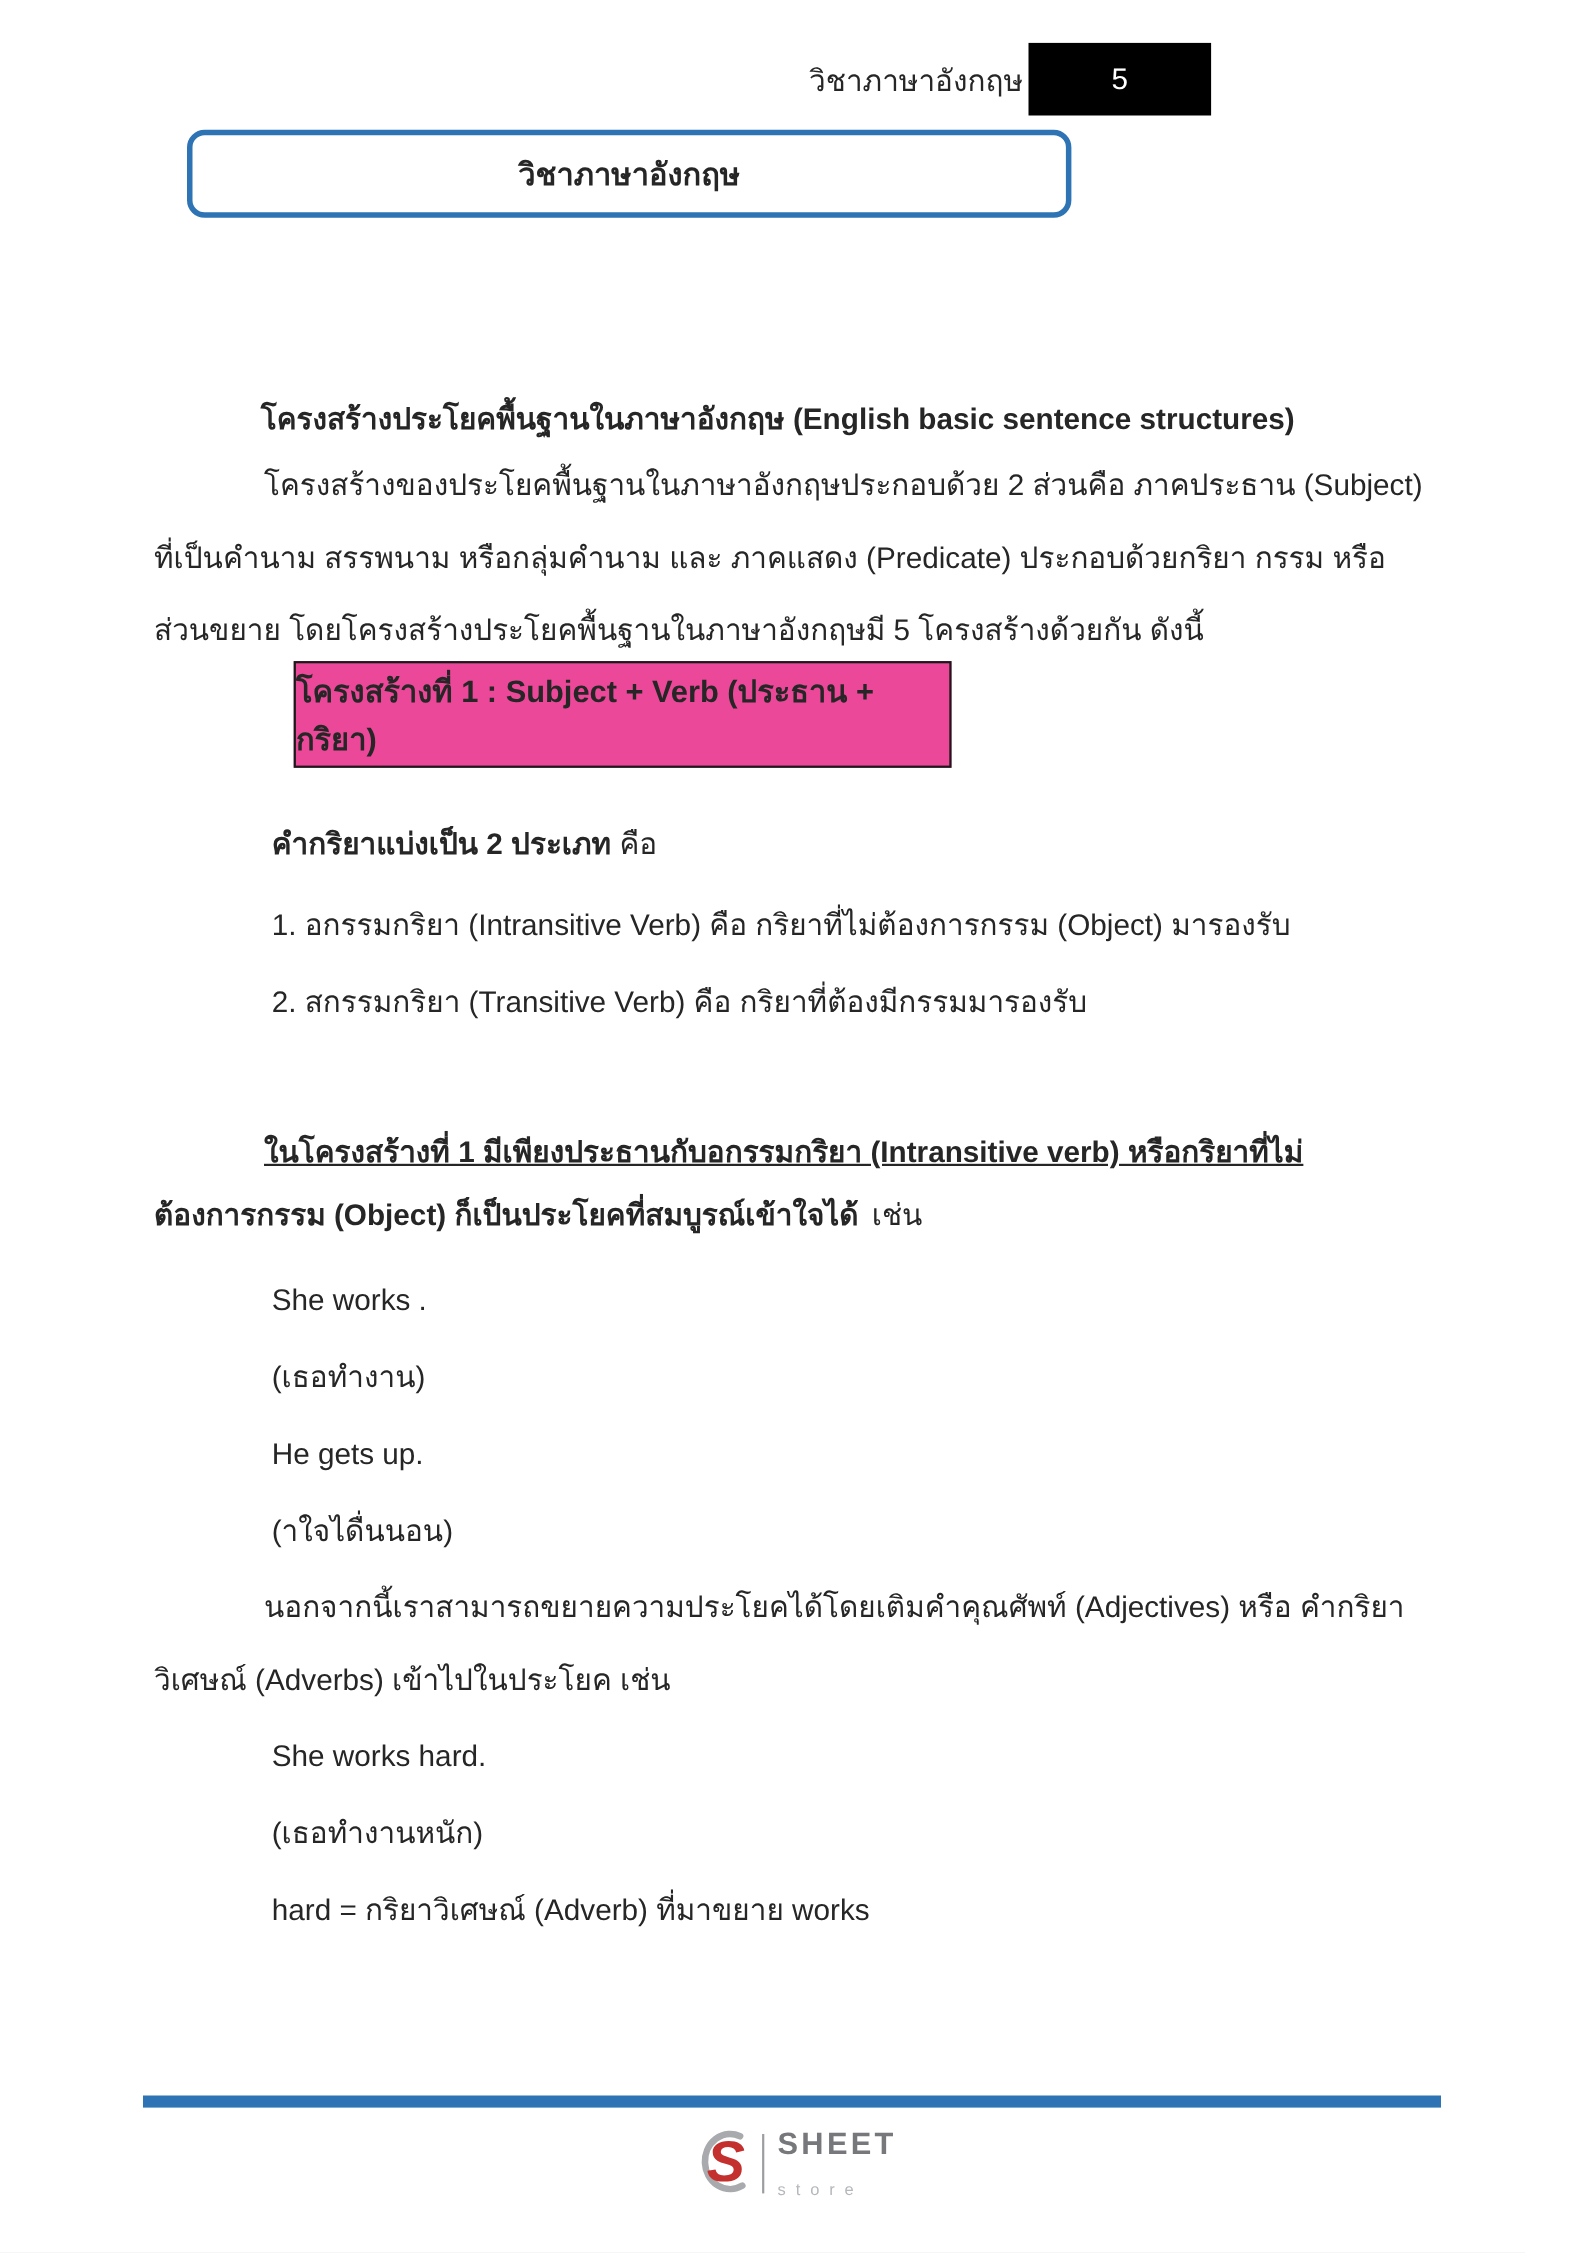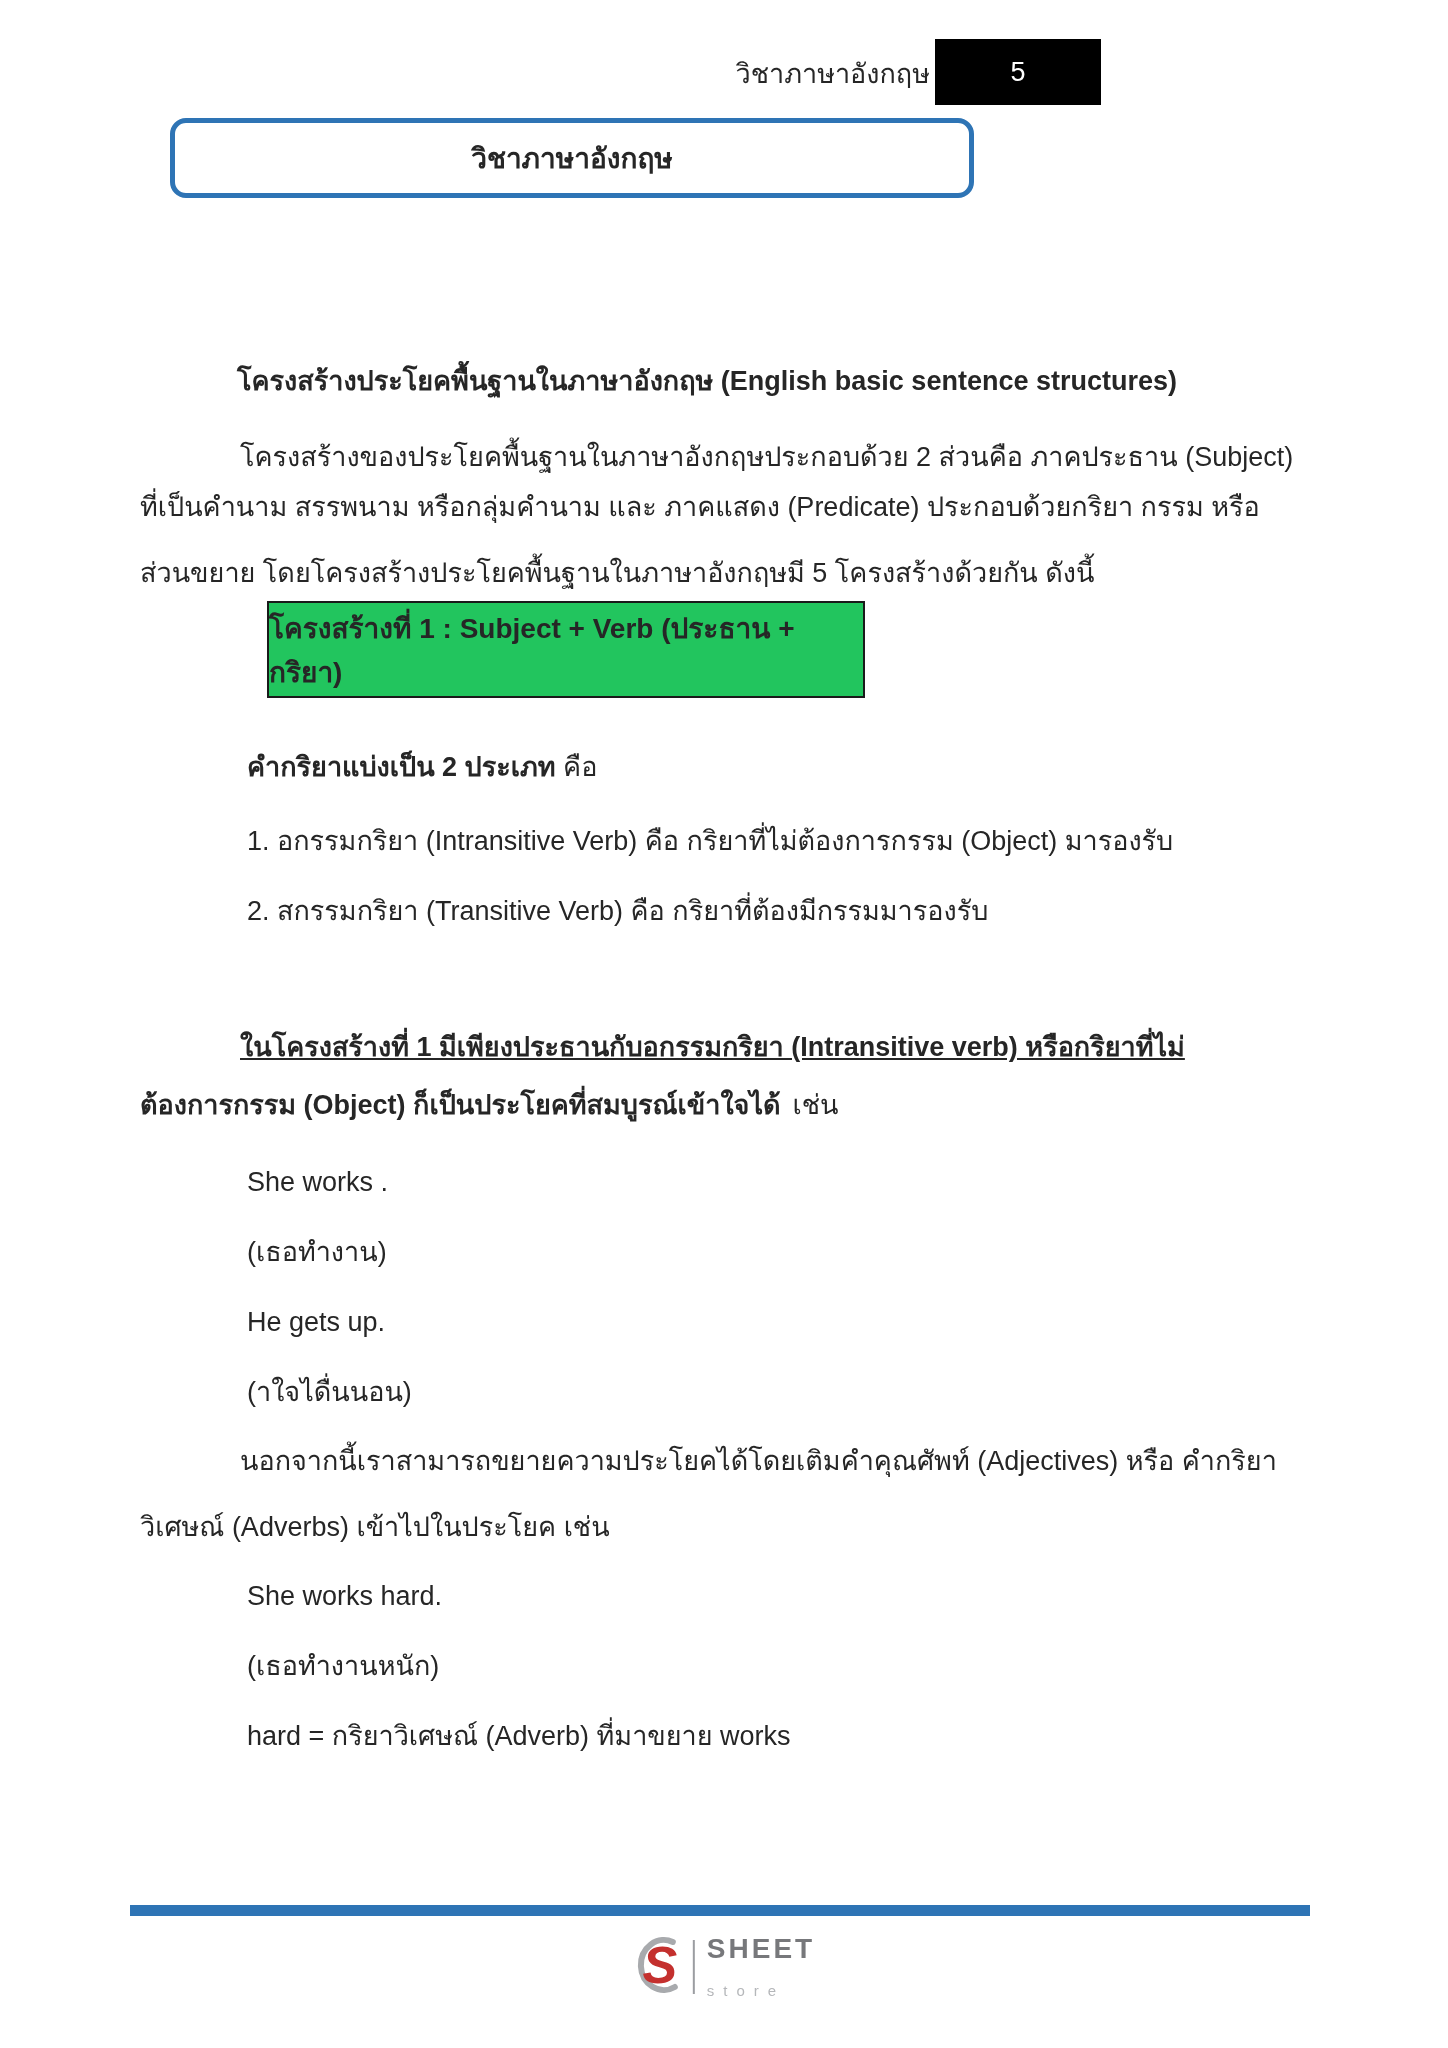--- a/index.html
+++ b/index.html
@@ -32,21 +32,21 @@
     display: flex; align-items: center; justify-content: center;
     background: #ffffff;
   }
   .title-box span { font-size: 28px; font-weight: 700; }
 
   
   .structure-box {
     top: 601px; left: 267px; width: 594px; height: 93px;
     border: 2px solid #1a1a1a;
     display: flex; align-items: center; justify-content: center;
-    background: #22c55e;
+    background: #ec4899;
   }
   .structure-box span { font-size: 28px; font-weight: 700; }
 
   
   .footer-bar { top: 1905px; left: 130px; width: 1180px; height: 11px; background: #2E74B5; }
   .footer-logo { top: 1934px; left: 50%; transform: translateX(-50%); display: flex; align-items: center; }
   .logo-divider { width: 2px; height: 54px; background: #9b9da1; margin: 0 12px 0 8px; }
   .logo-textcol { display: flex; flex-direction: column; justify-content: center; }
   .logo-main { font-size: 28px; font-weight: 700; color: #77787b; letter-spacing: 3px; line-height: 1.05; }
   .logo-sub { font-size: 15px; color: #b5b7ba; letter-spacing: 9px; line-height: 1.2; margin-top: 19px; }
@@ -61,21 +61,21 @@
   <div class="abs page-number-box">
     <span>5</span>
   </div>
 
   <div class="abs title-box">
     <span>วิชาภาษาอังกฤษ</span>
   </div>
 
   <div class="abs t bold" style="top:362px; left:237px;">โครงสร้างประโยคพื้นฐานในภาษาอังกฤษ (English basic sentence structures)</div>
 
-  <div class="abs t" style="top:438px; left:240px;">โครงสร้างของประโยคพื้นฐานในภาษาอังกฤษประกอบด้วย 2 ส่วนคือ ภาคประธาน (Subject)</div>
+  <div class="abs t" style="top:422px; left:240px;">โครงสร้างของประโยคพื้นฐานในภาษาอังกฤษประกอบด้วย 2 ส่วนคือ ภาคประธาน (Subject)</div>
   <div class="abs t" style="top:488px; left:140px;">ที่เป็นคำนาม สรรพนาม หรือกลุ่มคำนาม และ ภาคแสดง (Predicate) ประกอบด้วยกริยา กรรม หรือ</div>
   <div class="abs t" style="top:554px; left:140px;">ส่วนขยาย โดยโครงสร้างประโยคพื้นฐานในภาษาอังกฤษมี 5 โครงสร้างด้วยกัน ดังนี้</div>
 
   <div class="abs structure-box">
     <span>โครงสร้างที่ 1 : Subject + Verb (ประธาน + กริยา)</span>
   </div>
 
   <div class="abs t" style="top:748px; left:247px;">
     <span class="bold">คำกริยาแบ่งเป็น 2 ประเภท</span><span> คือ</span>
   </div>

